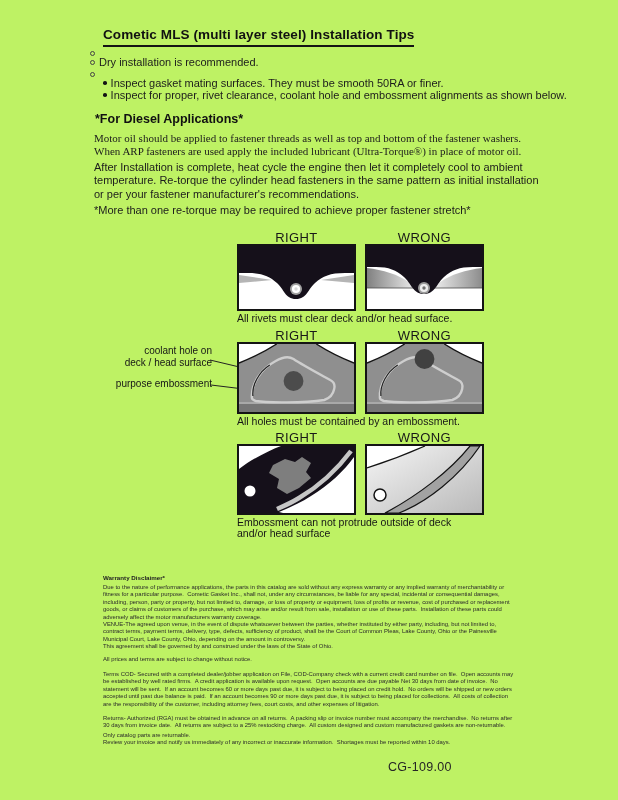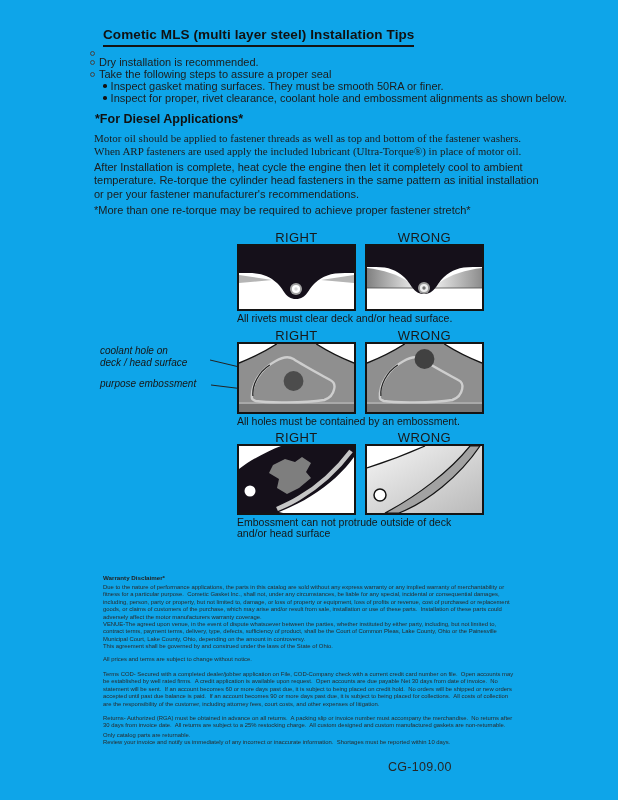--- a/index.html
+++ b/index.html
@@ -1,38 +1,38 @@
 <!DOCTYPE html>
 <html><head>
 <meta charset="utf-8">
 <style>
   html,body{margin:0;padding:0;background:#ffffff;}
   .page{
-    position:relative;width:618px;height:800px;background:#0ea5e9;overflow:hidden;
+    position:relative;width:618px;height:800px;background:#bef264;overflow:hidden;
     font-family:"Liberation Sans","DejaVu Sans",sans-serif;color:#1c1c1c;
   }
   .abs{position:absolute;}
   
   .title{
     left:103px;top:27px;font-size:13.5px;font-weight:bold;letter-spacing:.1px;
     padding-bottom:3px;border-bottom:2px solid #141414;white-space:nowrap;color:#111;
   }
   .bullets{left:90px;top:47px;font-size:11px;line-height:12.1px;color:#1c1c1c;}
   .b-row{display:flex;align-items:flex-start;}
   .b-dot{width:3px;height:3px;border:1px solid #444;border-radius:50%;margin:4px 4px 0 0;flex:none;}
   .sb-row{display:flex;align-items:flex-start;margin-left:13px;}
   .sb-dot{width:3.6px;height:3.6px;background:#141414;border-radius:50%;margin:4px 4px 0 0;flex:none;}
   .diesel-h{left:95px;top:112px;font-size:12.5px;font-weight:bold;color:#111;}
   .body-par{left:94px;font-size:11px;line-height:13.4px;white-space:pre;color:#1c1c1c;}
   
   .fig-label{font-size:13px;font-weight:500;letter-spacing:.4px;color:#181818;text-align:center;width:119px;}
   .fig-box{width:119px;height:67px;border:2px solid #141414;box-sizing:border-box;background:#fff;}
   .fig-box svg{display:block;width:100%;height:100%;}
   .fig-caption{font-size:10.5px;line-height:10.5px;color:#161616;white-space:pre;}
-  .annot{font-size:10px;line-height:11.5px;white-space:pre;color:#161616;font-style:italic;}
+  .annot{font-size:10px;line-height:11.5px;text-align:right;white-space:pre;color:#161616;}
   
   .fineprint{font-size:5.9px;line-height:7.4px;white-space:pre;color:#2a2a2a;}
   .fine-h{font-size:6.2px;font-weight:bold;color:#222;}
   .pagenum{left:388px;top:760px;font-size:12.5px;letter-spacing:.3px;color:#262626;}
 </style>
 </head>
 <body>
 
 <div class="page">
 
@@ -41,21 +41,20 @@
   <div class="abs bullets">
     <div class="b-row">
       <span class="b-dot"></span>
     </div>
     <div class="b-row">
       <span class="b-dot"></span>
       <span>Dry installation is recommended.</span>
     </div>
     <div class="b-row">
       <span class="b-dot"></span>
-      <span>Take the following steps to assure a proper seal</span>
     </div>
     <div class="sb-row">
       <span class="sb-dot"></span>
       <span>Inspect gasket mating surfaces.  They must be smooth 50RA or finer.</span>
     </div>
     <div class="sb-row">
       <span class="sb-dot"></span>
       <span>Inspect for proper, rivet clearance, coolant hole and embossment alignments as shown below.</span>
     </div>
   </div>

